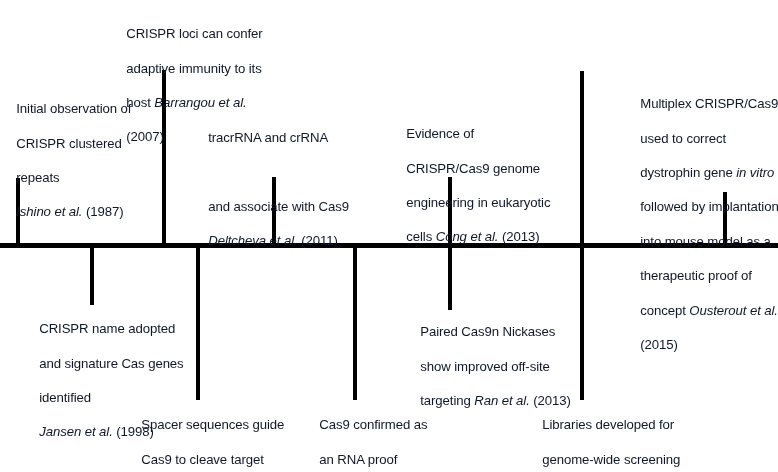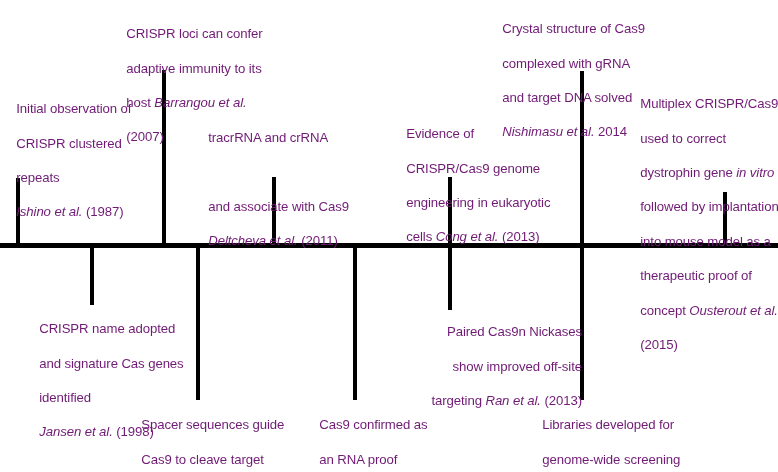--- a/index.html
+++ b/index.html
@@ -21,21 +21,21 @@
   }
   .tick {
     position: absolute;
     background: #000000;
   }
   .event-text {
     position: absolute;
     font-family: "Liberation Sans", sans-serif;
     font-size: 13.2px;
     line-height: 17.2px;
-    color: #701a75;
+    color: #0f172a;
     white-space: pre-wrap;
     letter-spacing: -0.1px;
   }
   .event-text i {
   }
 </style>
 </head>
 <body>
 
 <div id="timeline-figure">
@@ -76,26 +76,20 @@
     <i>Deltcheva et al.</i><span> (2011)</span>
   </div>
 
   <div class="event-text" style="left:392px; top:108px; width:180px;">
     <span>Evidence of</span><br>
     <span>CRISPR/Cas9 genome</span><br>
     <span>engineering in eukaryotic</span><br>
     <span>cells </span><i>Cong et al.</i><span> (2013)</span>
   </div>
 
-  <div class="event-text" style="left:488px; top:3px; width:185px;">
-    <span>Crystal structure of Cas9</span><br>
-    <span>complexed with gRNA</span><br>
-    <span>and target DNA solved</span><br>
-    <i>Nishimasu et al.</i><span> 2014</span>
-  </div>
 
   <div class="event-text" style="left:626px; top:78px; width:160px;">
     <span>Multiplex CRISPR/Cas9</span><br>
     <span>used to correct</span><br>
     <span>dystrophin gene </span><i>in vitro</i><br>
     <span>followed by implantation</span><br>
     <span>into mouse model as a</span><br>
     <span>therapeutic proof of</span><br>
     <span>concept </span><i>Ousterout et al.</i><br>
     <span>(2015)</span>
@@ -115,21 +109,21 @@
     
   </div>
 
   <div class="event-text" style="left:305px; top:399px; width:160px;">
     <span>Cas9 confirmed as</span><br>
     <span>an RNA proof</span><br>
     <br>
     
   </div>
 
-  <div class="event-text" style="left:392px; top:306px; width:190px;text-align:right;">
+  <div class="event-text" style="left:406px; top:306px; width:190px;">
     <span>Paired Cas9n Nickases</span><br>
     <span>show improved off-site</span><br>
     <span>targeting </span><i>Ran et al.</i><span> (2013)</span>
   </div>
 
   <div class="event-text" style="left:528px; top:399px; width:195px;">
     <span>Libraries developed for</span><br>
     <span>genome-wide screening</span><br>
     <br>
     

